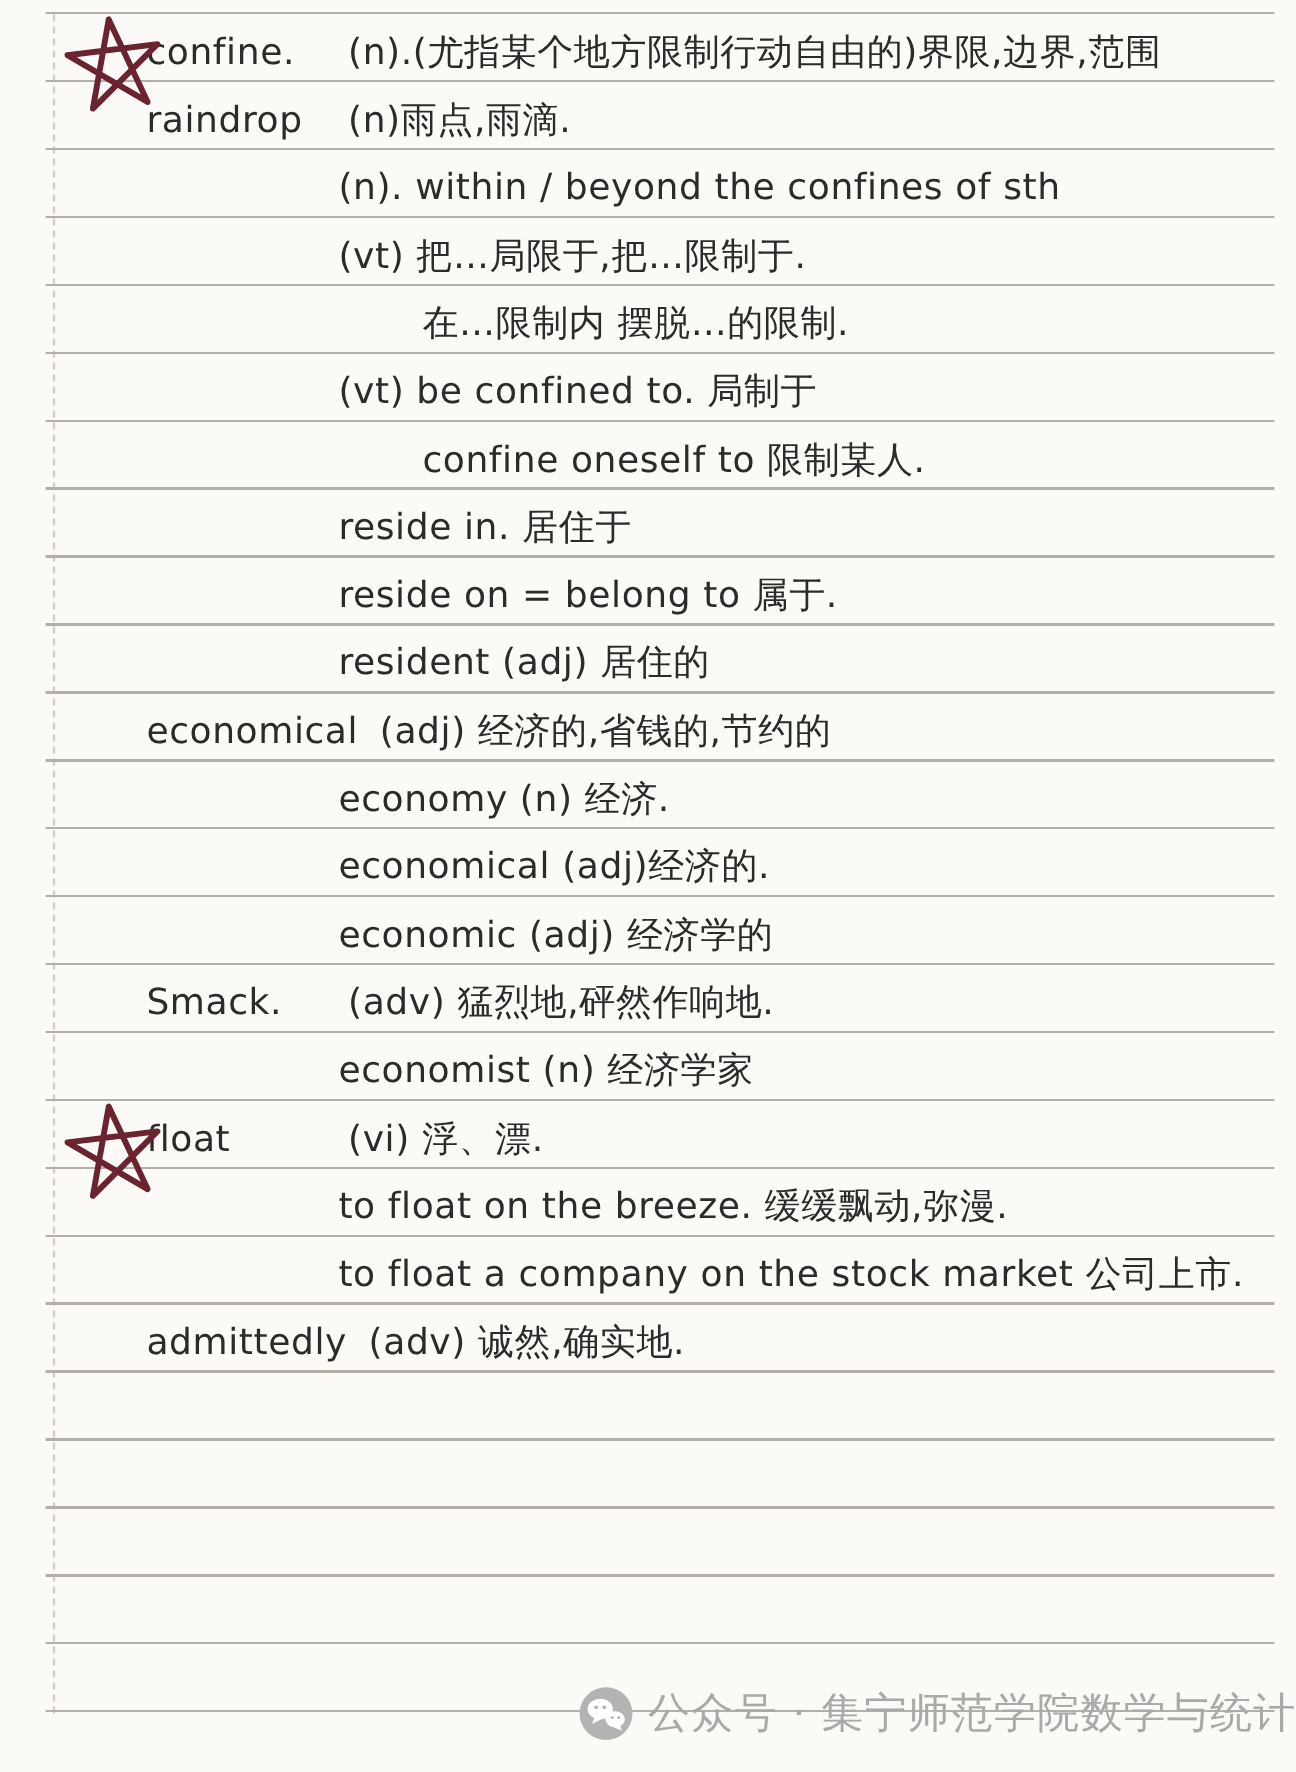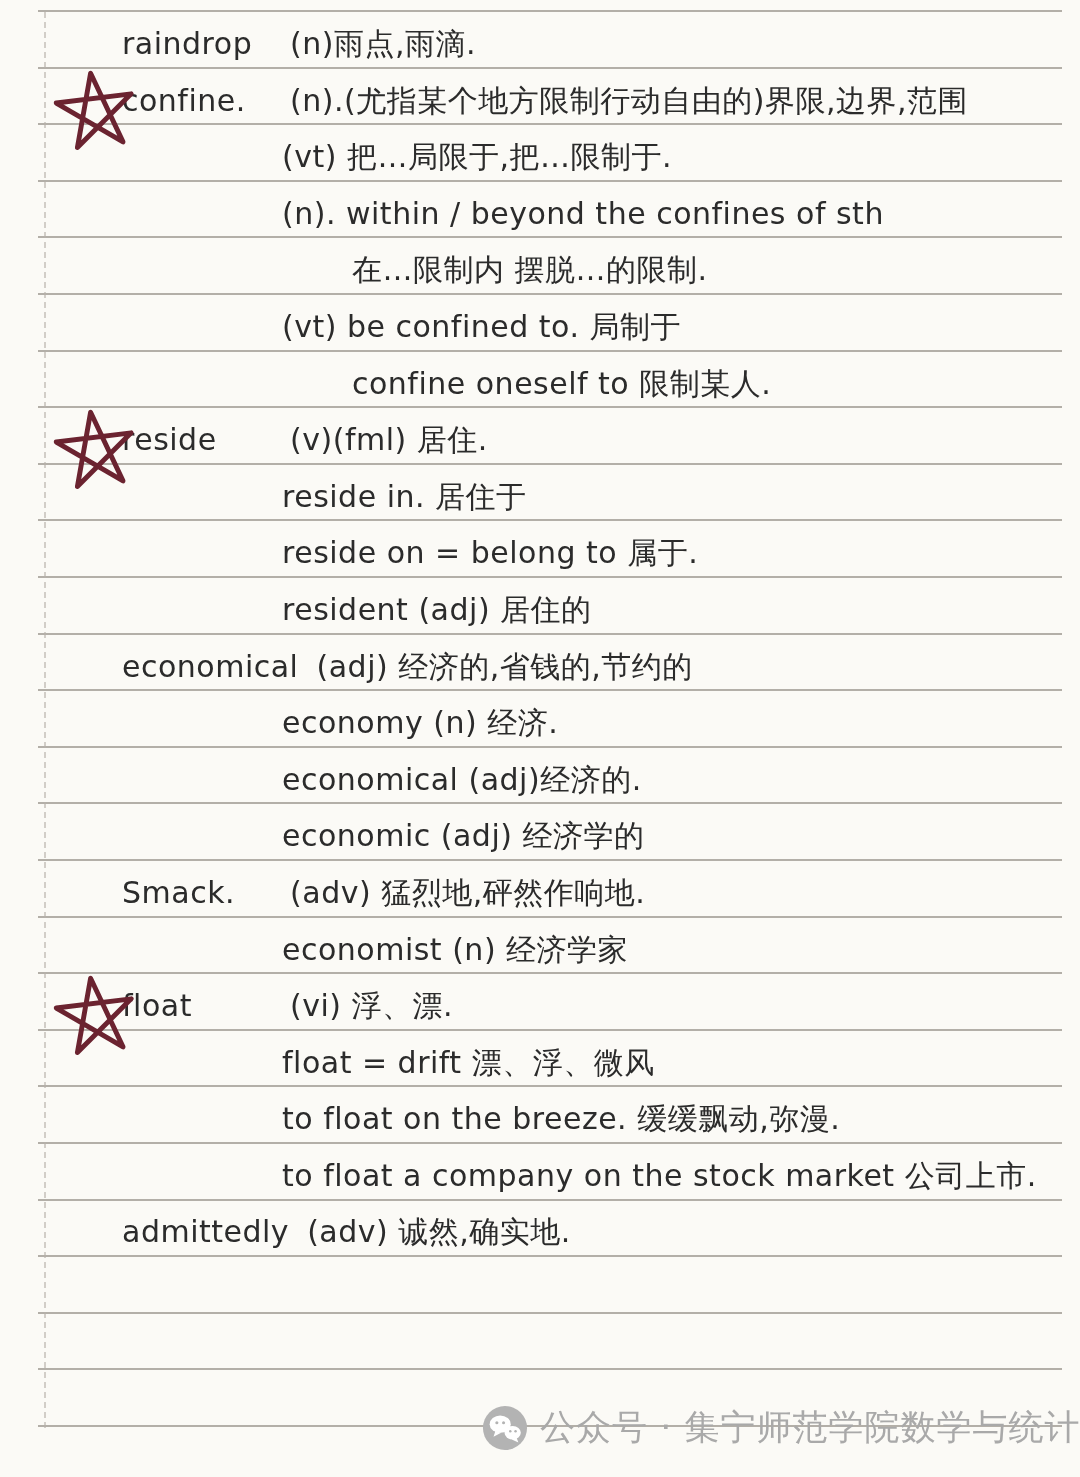--- a/index.html
+++ b/index.html
@@ -103,62 +103,55 @@
 </head>
 <body>
 
 <div class="page">
 
   <div class="ruled-lines"></div>
   <div class="margin-line"></div>
 
   <div class="notes-list">
       <div class="note-row indent-0">
-      
-      <span class="word">raindrop</span>
-      <span class="def">(n)雨点,雨滴.</span>
-    </div>
-      <div class="note-row indent-0">
       <svg class="star" viewBox="0 0 100 100" aria-hidden="true">
         <path d="M50 6 L23 94 L96 37 L4 37 L79 94 Z"></path>
       </svg>
       <span class="word">confine.</span>
       <span class="def">(n).(尤指某个地方限制行动自由的)界限,边界,范围</span>
     </div>
+      <div class="note-row indent-0">
+      
+      <span class="word">raindrop</span>
+      <span class="def">(n)雨点,雨滴.</span>
+    </div>
+      <div class="note-row indent-1">
+      
+      
+      <span class="def">(n). within / beyond the confines of sth</span>
+    </div>
       <div class="note-row indent-1">
       
       
       <span class="def">(vt) 把…局限于,把…限制于.</span>
     </div>
-      <div class="note-row indent-1">
-      
-      
-      <span class="def">(n). within / beyond the confines of sth</span>
-    </div>
       <div class="note-row indent-2">
       
       
       <span class="def">在…限制内 摆脱…的限制.</span>
     </div>
       <div class="note-row indent-1">
       
       
       <span class="def">(vt)  be confined  to. 局制于</span>
     </div>
       <div class="note-row indent-2">
       
       
       <span class="def">confine  oneself  to  限制某人.</span>
-    </div>
-      <div class="note-row indent-0">
-      <svg class="star" viewBox="0 0 100 100" aria-hidden="true">
-        <path d="M50 6 L23 94 L96 37 L4 37 L79 94 Z"></path>
-      </svg>
-      <span class="word">reside</span>
-      <span class="def">(v)(fml)  居住.</span>
     </div>
       <div class="note-row indent-1">
       
       
       <span class="def">reside   in. 居住于</span>
     </div>
       <div class="note-row indent-1">
       
       
       <span class="def">reside   on  =  belong to 属于.</span>
@@ -197,25 +190,20 @@
       
       
       <span class="def">economist  (n)  经济学家</span>
     </div>
       <div class="note-row indent-0">
       <svg class="star" viewBox="0 0 100 100" aria-hidden="true">
         <path d="M50 6 L23 94 L96 37 L4 37 L79 94 Z"></path>
       </svg>
       <span class="word">float</span>
       <span class="def">(vi)  浮、漂.</span>
-    </div>
-      <div class="note-row indent-1">
-      
-      
-      <span class="def">float = drift 漂、浮、微风</span>
     </div>
       <div class="note-row indent-1">
       
       
       <span class="def">to float  on  the  breeze. 缓缓飘动,弥漫.</span>
     </div>
       <div class="note-row indent-1">
       
       
       <span class="def">to float  a  company on the stock market 公司上市.</span>

